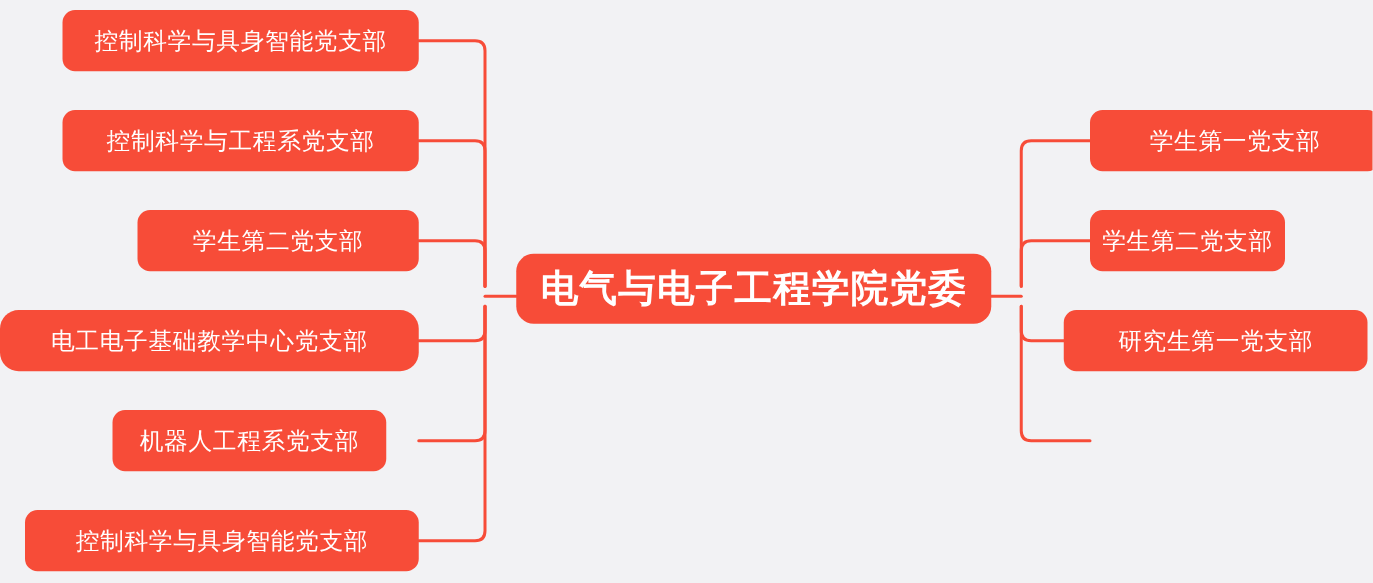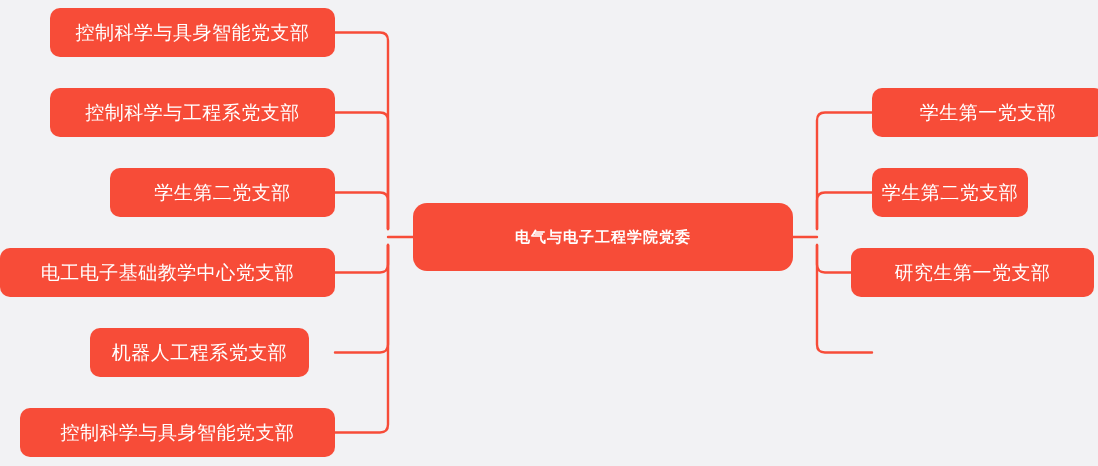--- a/index.html
+++ b/index.html
@@ -35,22 +35,22 @@
     display: flex;
     align-items: center;
     justify-content: center;
     font-size: 19px;
     letter-spacing: 0.5px;
     white-space: nowrap;
     height: 49px;
   }
   .node.center {
     border-radius: 14px;
-    height: 68px;
-    font-size: 15px;
+    height: 56px;
+    font-size: 30px;
     font-weight: bold;
     letter-spacing: 1px;
   }
 </style>
 </head>
 <body>
 
 <div id="chart">
 
   <svg id="connectors" viewBox="0 0 1098 466" xmlns="http://www.w3.org/2000/svg">
@@ -76,21 +76,21 @@
 
   <div class="node" style="left:50px; top:8px; width:285px;">
     <span>控制科学与具身智能党支部</span>
   </div>
   <div class="node" style="left:50px; top:88px; width:285px;">
     <span>控制科学与工程系党支部</span>
   </div>
   <div class="node" style="left:110px; top:168px; width:225px;">
     <span>学生第二党支部</span>
   </div>
-  <div class="node" style="left:0px; top:248px; width:335px;">
+  <div class="node" style="left:0px; top:248px; width:335px;border-radius:15px;">
     <span>电工电子基础教学中心党支部</span>
   </div>
   <div class="node" style="left:90px; top:328px; width:219px;">
     <span>机器人工程系党支部</span>
   </div>
   <div class="node" style="left:20px; top:408px; width:315px;">
     <span>控制科学与具身智能党支部</span>
   </div>
 
   <div class="node center" style="left:413px; top:203px; width:380px;">

